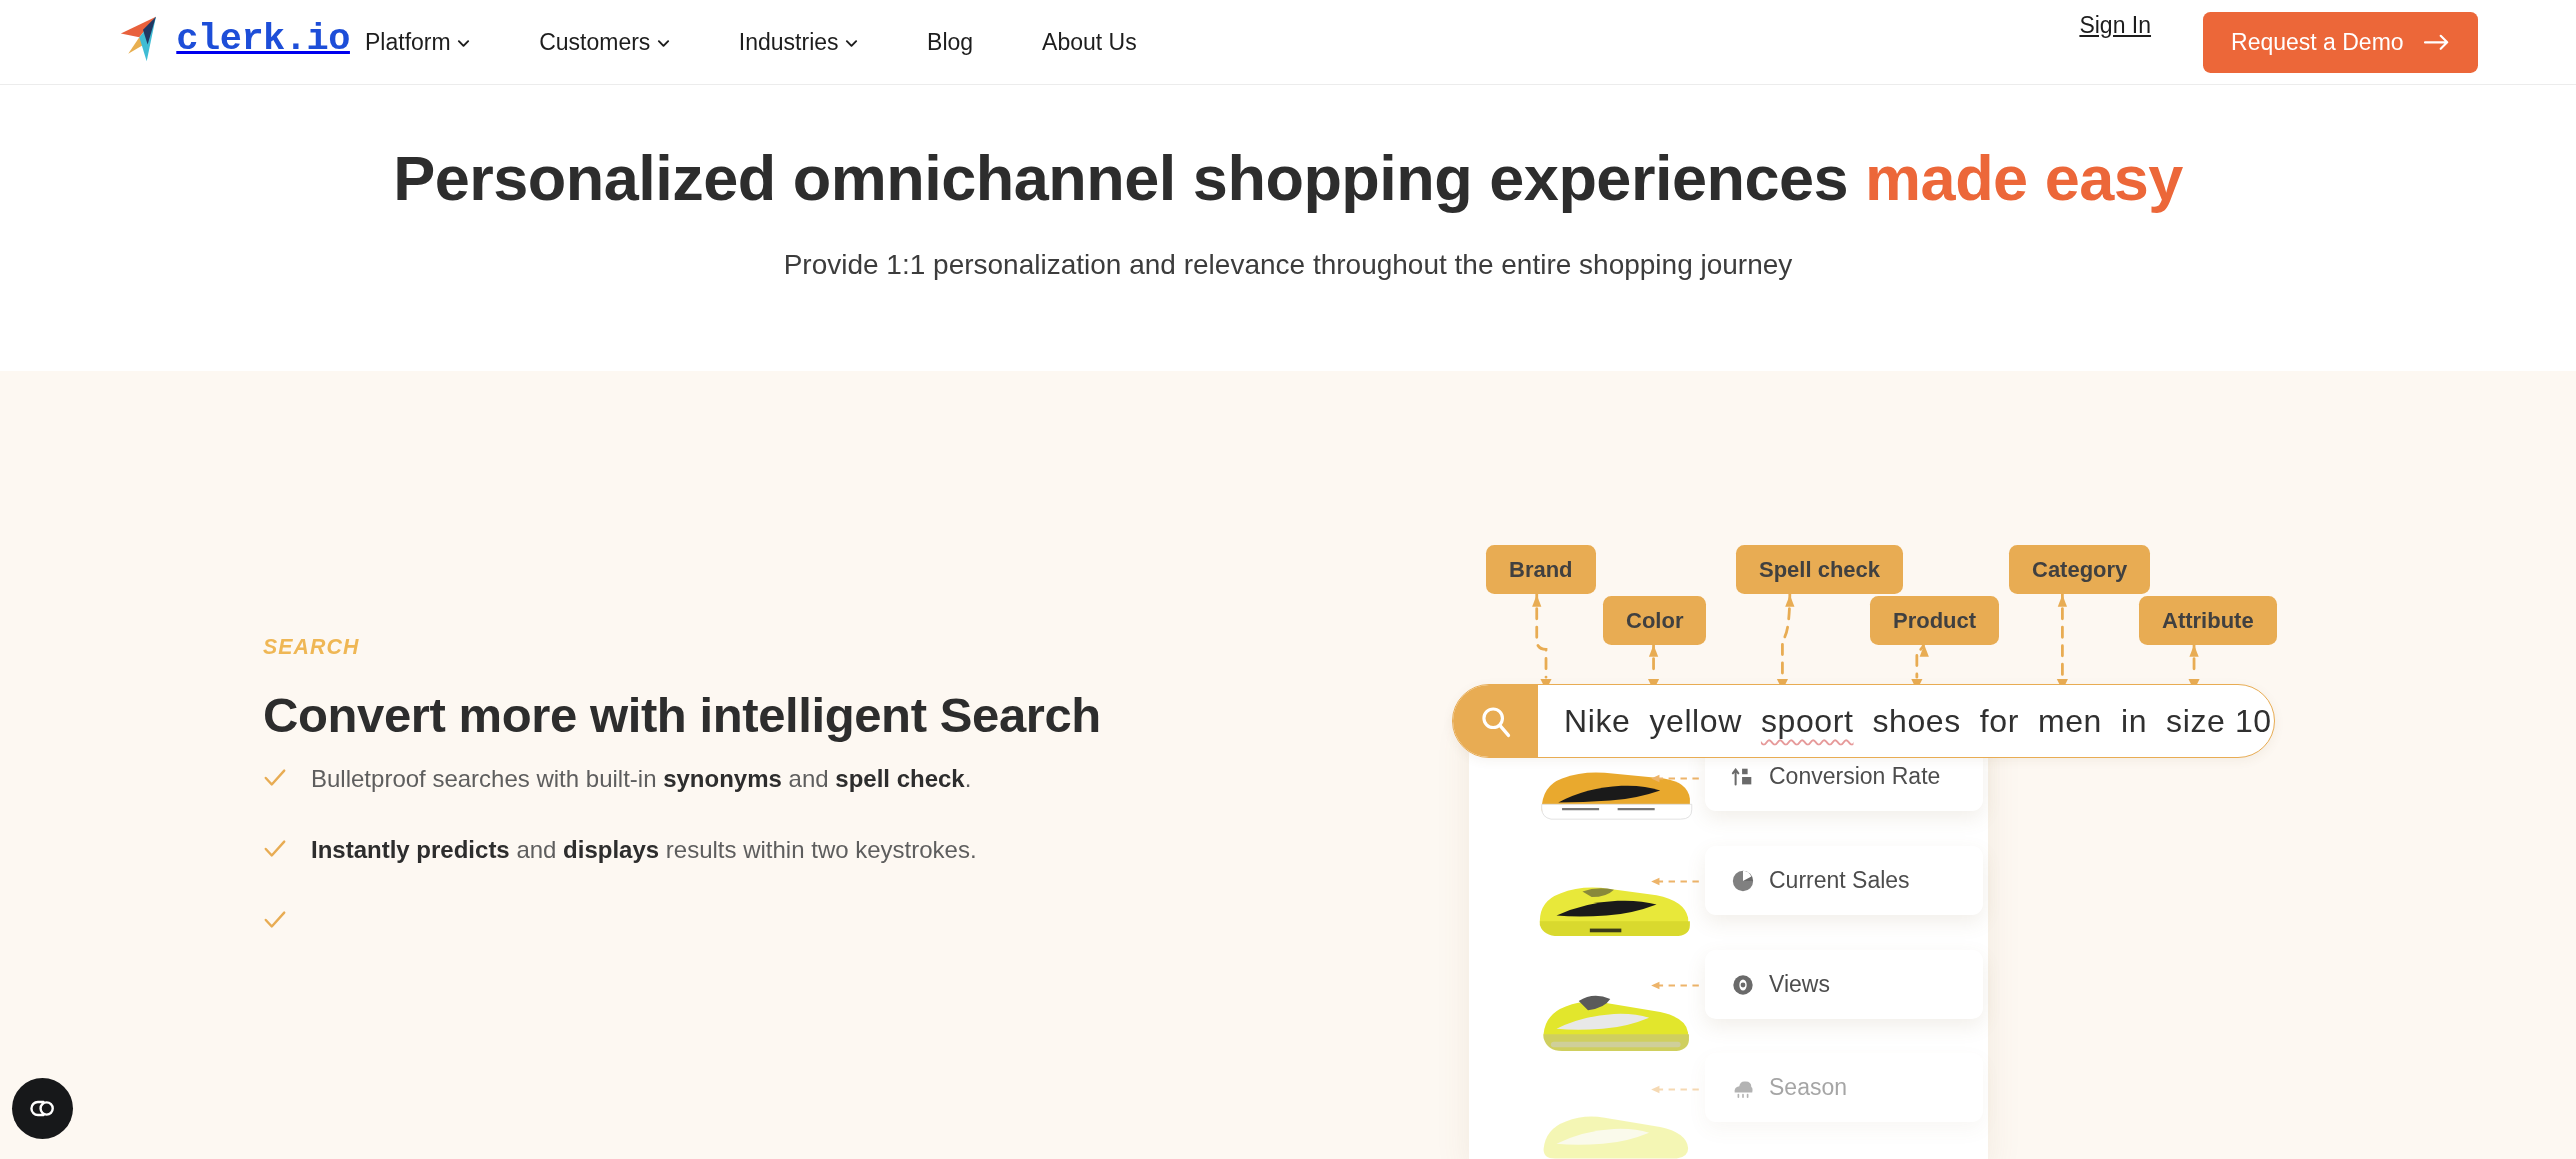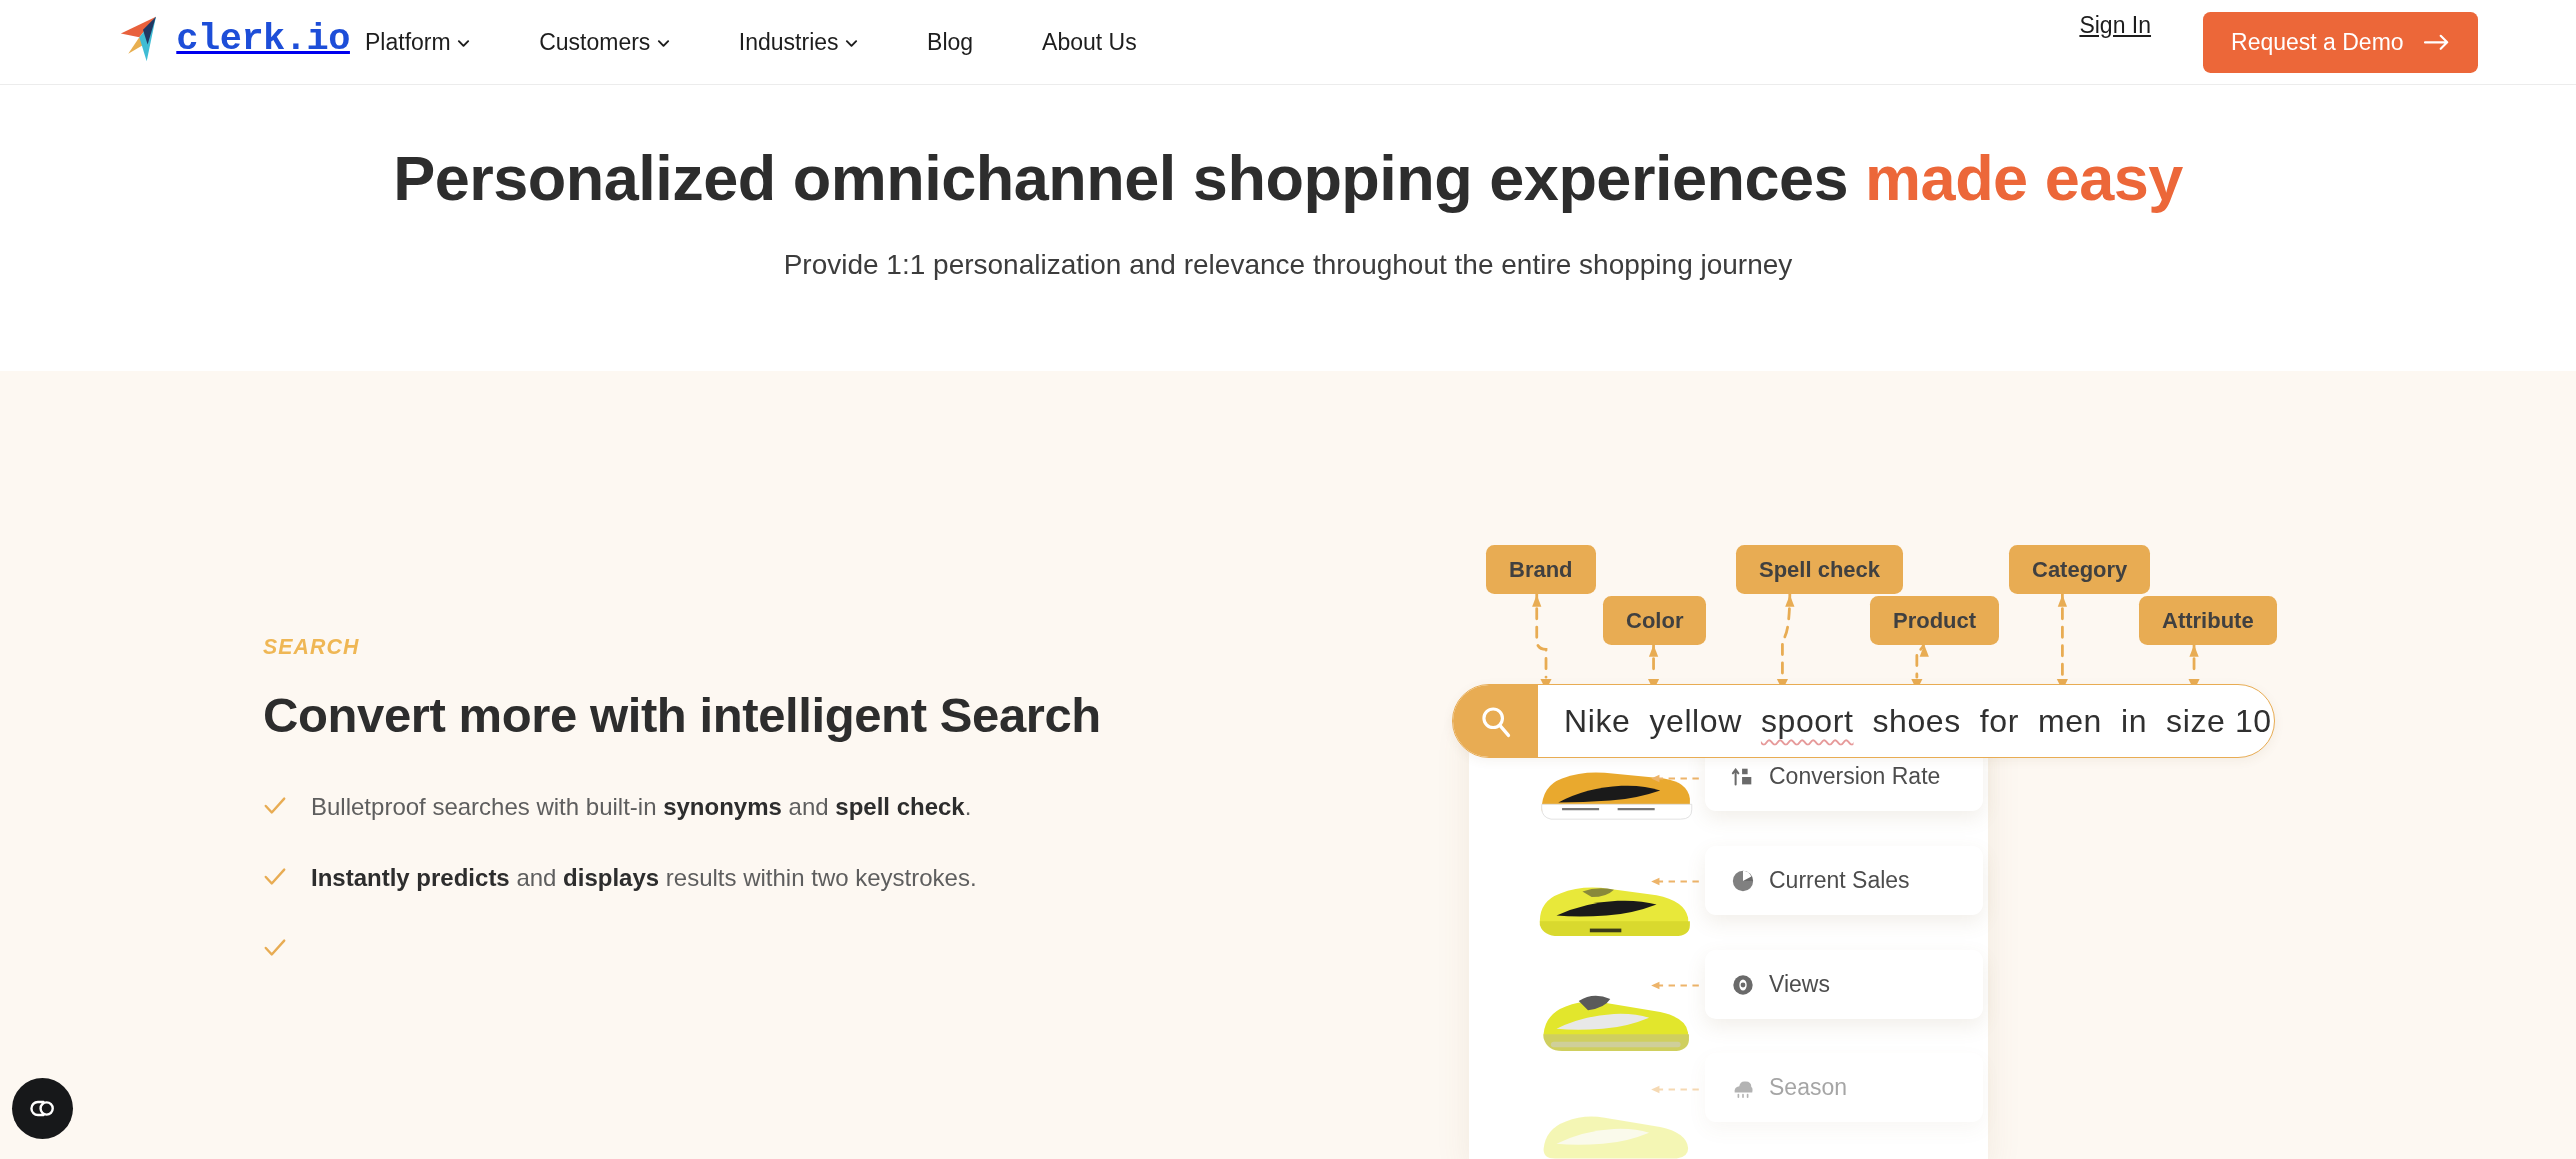--- a/index.html
+++ b/index.html
@@ -100,21 +100,21 @@
   .left-col h2 {
     margin-top: 28px;
     font-size: 49px; font-weight: 700; color: #2d2d2d;
     letter-spacing: -0.4px; line-height: 1.12;
   }
   .lead {
     margin-top: 33px;
     font-size: 27px; line-height: 1.52; color: #4a4a4a;
     max-width: 964px;
   }
-  .bullets { margin-top: 48px; }
+  .bullets { margin-top: 20px; }
   .bullet {
     display: flex; align-items: flex-start; gap: 24px;
     margin-bottom: 40px;
     font-size: 24px; color: #5e5e5e; line-height: 1.3;
   }
   .bullet b { color: #2d2d2d; font-weight: 700; }
   .check {
     flex: 0 0 auto; width: 24px; height: 24px;
     position: relative; top: 2.8px;
   }

